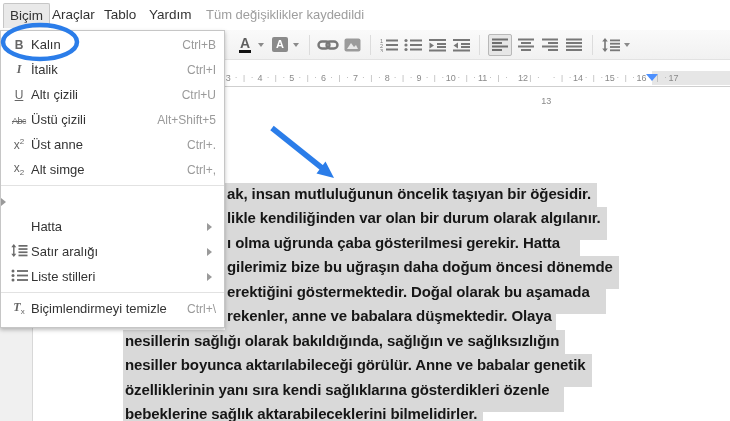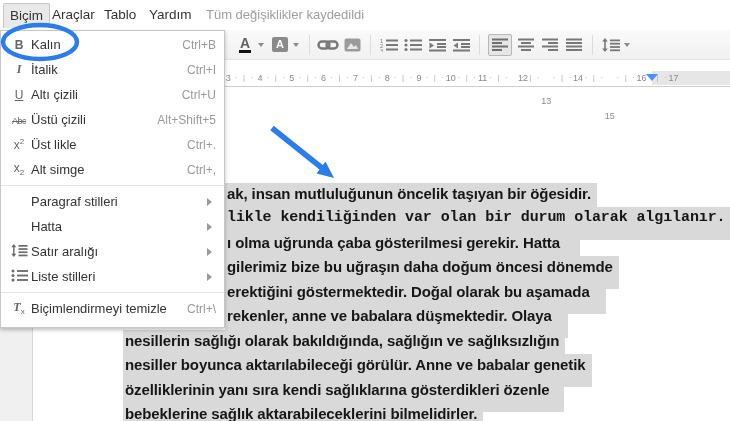--- a/index.html
+++ b/index.html
@@ -26,22 +26,22 @@
   .ruler-gray{position:absolute;right:0;top:0;width:78px;height:14px;background:#e6e6e6;}
   .rtick{position:absolute;top:2px;font-size:9px;color:#8a8a8a;transform:translateX(-50%);}
   .rsep{position:absolute;top:2px;font-size:8px;color:#b0b0b0;transform:translateX(-50%);}
   .rmarker{position:absolute;left:646px;top:3px;width:0;height:0;border-left:6px solid transparent;border-right:6px solid transparent;border-top:7px solid #4d90fe;}
 
   
   .canvas-strip{position:absolute;left:0;top:86px;width:32px;height:335px;background:#f0f0f0;border-right:1px solid #d8d8d8;z-index:1;}
 
   
   .dl{position:absolute;height:33px;line-height:21px;background:#d9d9d9;padding:0 6px 0 2px;white-space:nowrap;font-weight:bold;font-size:15px;letter-spacing:-0.1px;color:#161616;z-index:2;}
-  .l1{left:225px;top:183px;} .l2{left:225px;top:207px;font-family:Liberation Mono, monospace;} .l3{left:225px;top:232px;padding-right:20px;}
-  .l4{left:225px;top:256px;} .l5{left:225px;top:281px;padding-right:16px;} .l6{left:225px;top:305px;padding-right:16px;}
+  .l1{left:225px;top:183px;} .l2{left:225px;top:207px;} .l3{left:225px;top:232px;padding-right:20px;}
+  .l4{left:225px;top:256px;} .l5{left:225px;top:281px;padding-right:16px;} .l6{left:225px;top:305px;padding-right:4px;}
   .l7{left:123px;top:330px;} .l8{left:123px;top:354px;} .l9{left:123px;top:379px;padding-right:14px;} .l10{left:123px;top:403px;}
 
   
   .menu{position:absolute;left:0;top:30px;width:225px;background:#fff;border:1px solid #c6c6c6;box-shadow:0 2px 4px rgba(0,0,0,.25);box-sizing:border-box;z-index:40;padding:1px 0 6px 0;}
   .mi{position:relative;height:25px;display:flex;align-items:center;cursor:default;}
   .mic{width:22px;margin-left:7px;text-align:center;color:#666;font-size:12px;flex:none;}
   .mic .ser{font-family:"Liberation Serif",serif;}
   .mic .abc{font-size:9px;letter-spacing:-0.5px;}
   .mic sup,.mic sub{font-size:8px;}
   .mil{font-size:13px;color:#333;margin-left:1px;flex:1 1 auto;}
@@ -221,21 +221,21 @@
         <span class="rsep" style="left: 530.3px;">|</span>
         <span class="rsep" style="left: 538.3px;">·</span>
         <span class="rtick" style="left: 546.2px; margin-top: 23px;">13</span>
         <span class="rsep" style="left: 554.2px;">·</span>
         <span class="rsep" style="left: 562.1px;">|</span>
         <span class="rsep" style="left: 570.1px;">·</span>
         <span class="rtick" style="left: 578px;">14</span>
         <span class="rsep" style="left: 586px;">·</span>
         <span class="rsep" style="left: 593.9px;">|</span>
         <span class="rsep" style="left: 601.9px;">·</span>
-        <span class="rtick" style="left: 609.8px; margin-top: 38px;">15</span>
+        <span class="rtick" style="left: 609.8px;">15</span>
         <span class="rsep" style="left: 617.8px;">·</span>
         <span class="rsep" style="left: 625.7px;">|</span>
         <span class="rsep" style="left: 633.7px;">·</span>
         <span class="rtick" style="left: 641.6px;">16</span>
         <span class="rsep" style="left: 649.6px;">·</span>
         <span class="rsep" style="left: 657.5px;">|</span>
         <span class="rsep" style="left: 665.5px;">·</span>
         <span class="rtick" style="left: 673.4px;">17</span>
       </div>
     <div class="rmarker"></div>
@@ -270,31 +270,30 @@
       <span class="mil">Altı çizili</span>
       <span class="mis">Ctrl+U</span>
     </div>
     <div class="mi">
       <span class="mic"><s class="abc">Abc</s></span>
       <span class="mil">Üstü çizili</span>
       <span class="mis">Alt+Shift+5</span>
     </div>
     <div class="mi">
       <span class="mic">x<sup>2</sup></span>
-      <span class="mil">Üst likle</span>
+      <span class="mil">Üst anne</span>
       <span class="mis">Ctrl+.</span>
     </div>
     <div class="mi">
       <span class="mic">x<sub>2</sub></span>
       <span class="mil">Alt simge</span>
       <span class="mis">Ctrl+,</span>
     </div>
     <div class="msep"></div>
     <div class="mi">
-      <span class="mil noicon">Paragraf stilleri</span>
       <span class="subarrow"></span>
     </div>
     <div class="mi">
       <span class="mil noicon">Hatta</span>
       <span class="subarrow"></span>
     </div>
     <div class="mi">
       <span class="mic">
         <svg width="17" height="13" fill="#6a6a6a">
             <polygon points="2.8,0 5.3,3.2 0.3,3.2"></polygon>

